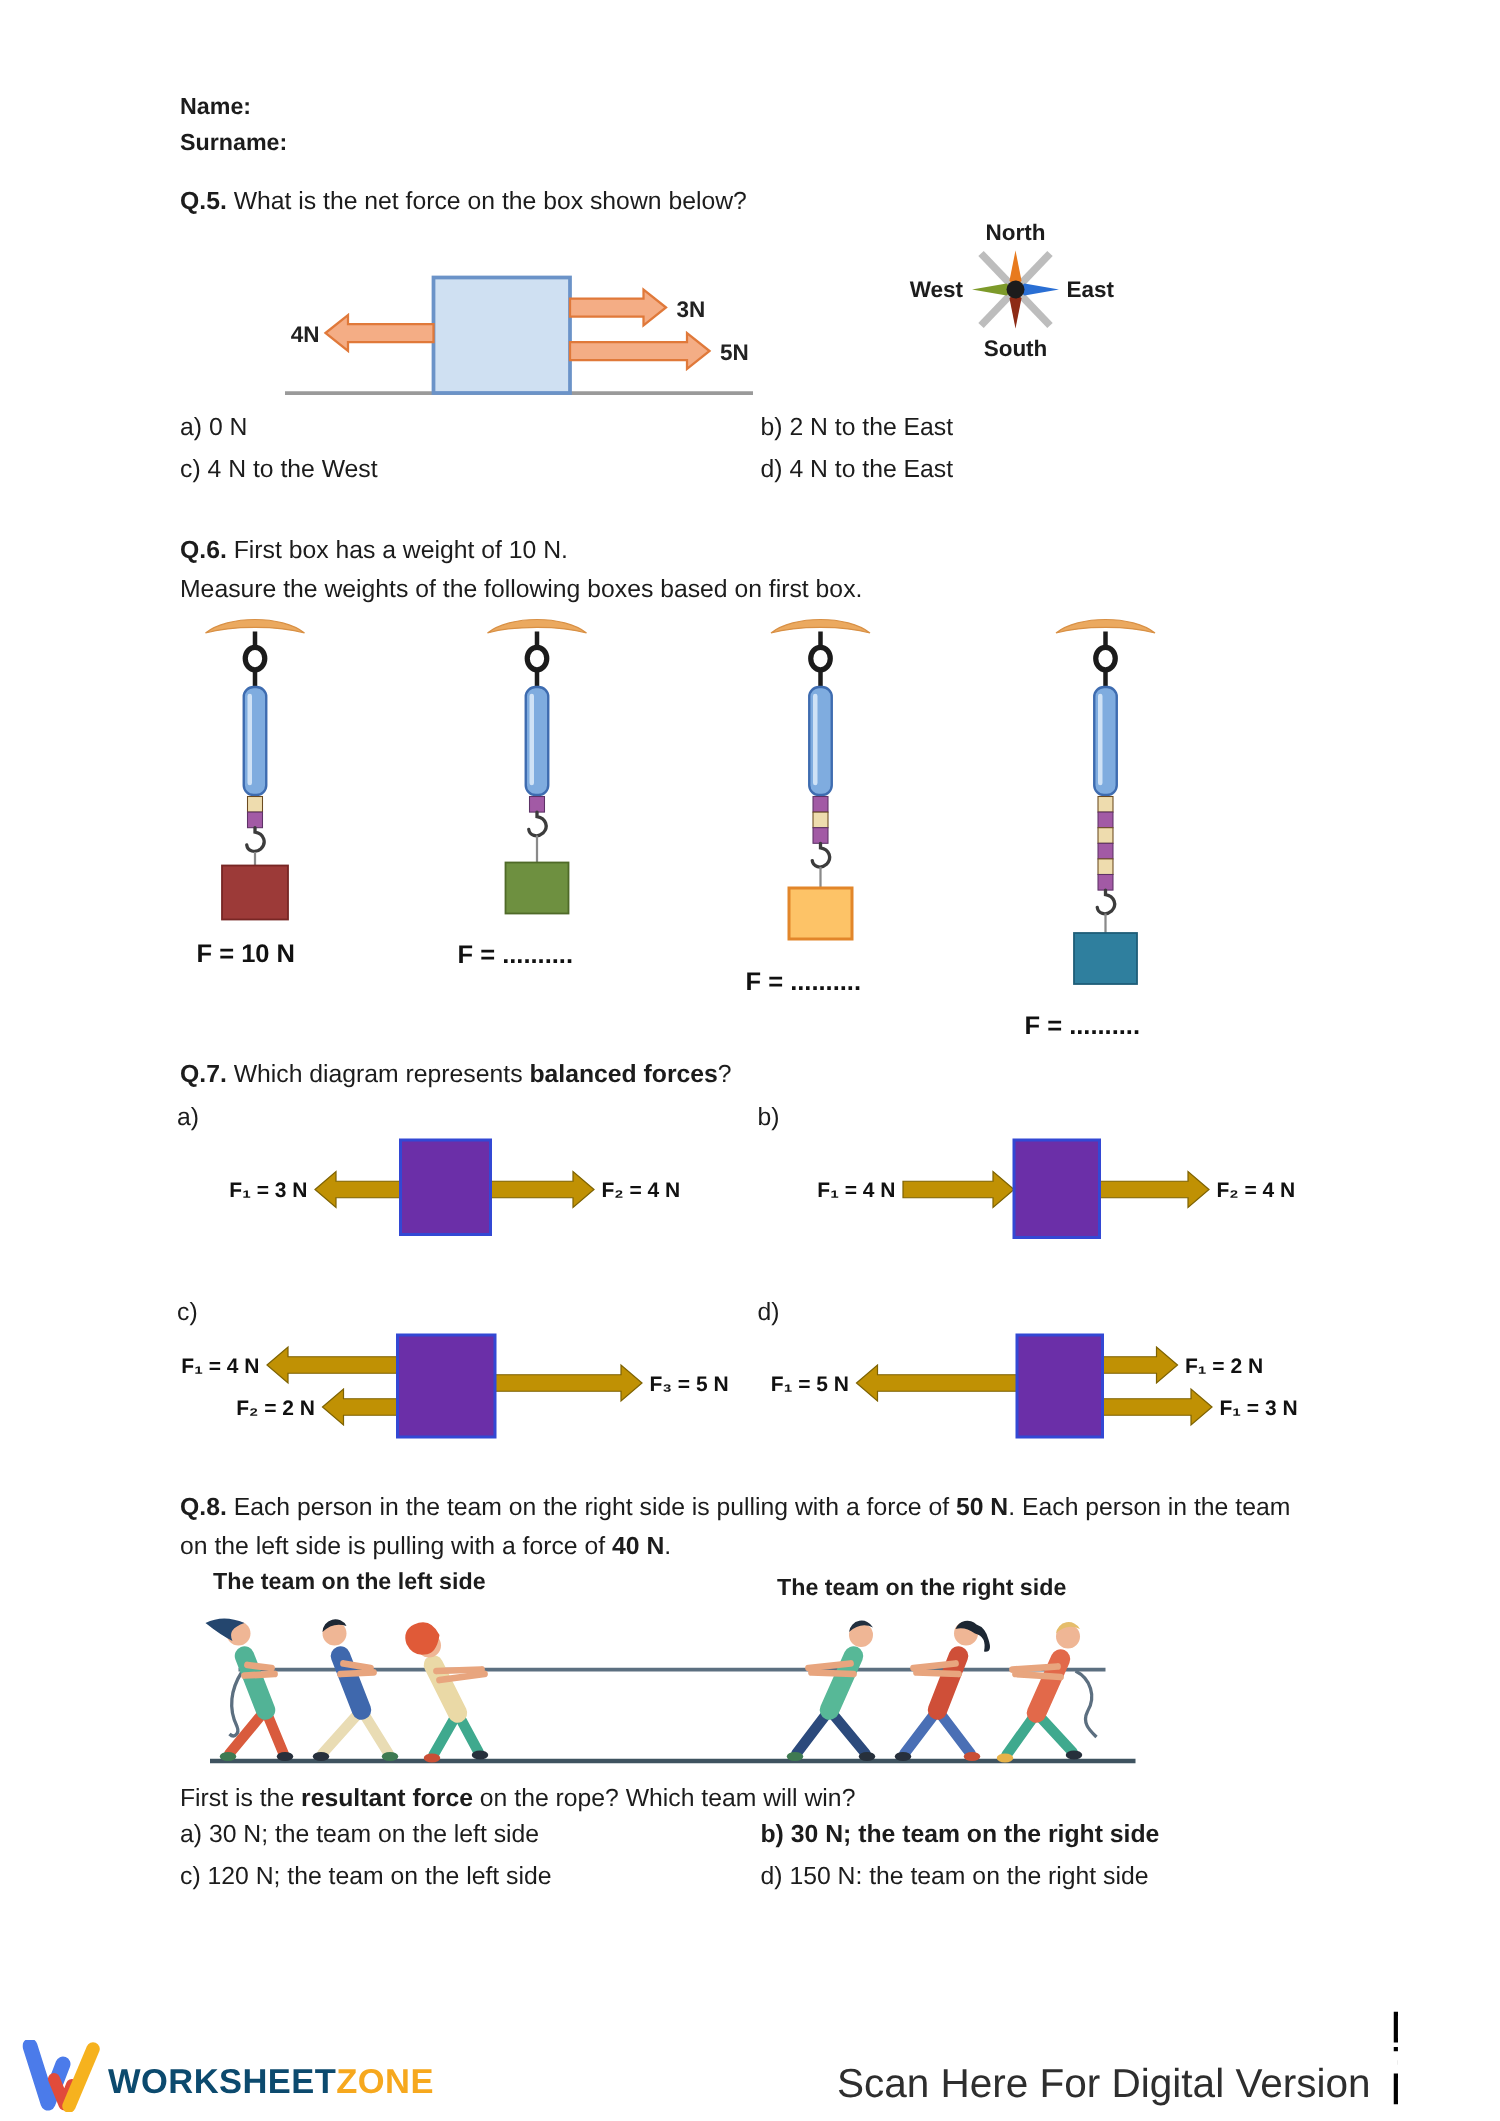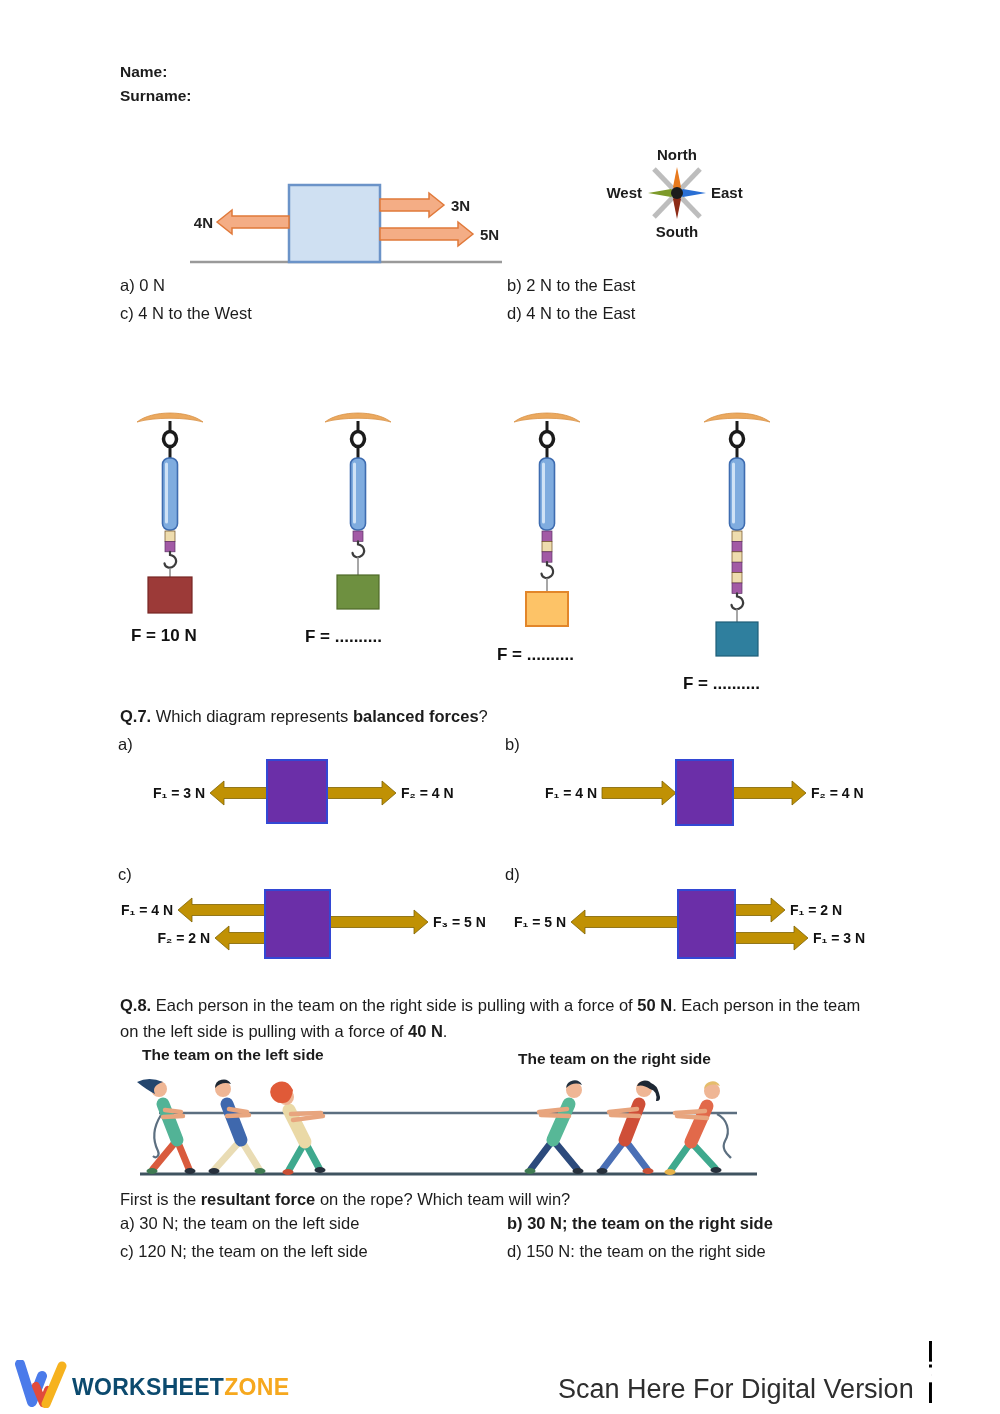--- a/index.html
+++ b/index.html
@@ -18,20 +18,23 @@
 </head>
 <body>
 
 <div class="page">
 
   <div class="abs b" style="left:120px;top:60px;font-size:15.5px;line-height:24px;">
     <div>Name:</div>
     <div>Surname:</div>
   </div>
 
+  <div class="abs txt" style="left:120px;top:121px;">
+    <span class="b">Q.5.</span><span> What is the net force on the box shown below?</span>
+  </div>
 
   <svg class="abs" style="left:120px;top:142px;" width="660" height="140" viewBox="0 0 660 140">
 
     <line x1="70" y1="120" x2="382" y2="120" stroke="#9a9a9a" stroke-width="2.5"></line>
 
     <rect x="169" y="43" width="91" height="77" fill="#cfe0f2" stroke="#6b93c8" stroke-width="2.5"></rect>
 
     <g>
       <polygon points="97,80 112,68 112,74 169,74 169,86 112,86 112,92" fill="#f4ad85" stroke="#e0793a" stroke-width="1.5"></polygon>
     </g>
@@ -60,20 +63,24 @@
     <text x="557" y="95" text-anchor="middle" font-size="15" font-weight="bold" fill="#1c1c1c">South</text>
     <text x="522" y="56" text-anchor="end" font-size="15" font-weight="bold" fill="#1c1c1c">West</text>
     <text x="591" y="56" font-size="15" font-weight="bold" fill="#1c1c1c">East</text>
   </svg>
 
   <div class="abs opt" style="left:120px;top:276px;">a) 0 N</div>
   <div class="abs opt" style="left:507px;top:276px;">b) 2 N to the East</div>
   <div class="abs opt" style="left:120px;top:304px;">c) 4 N to the West</div>
   <div class="abs opt" style="left:507px;top:304px;">d) 4 N to the East</div>
 
+  <div class="abs txt" style="left:120px;top:354px;">
+    <div><span class="b">Q.6.</span><span> First box has a weight of 10 N.</span></div>
+    <div>Measure the weights of the following boxes based on first box.</div>
+  </div>
 
   <svg class="abs" style="left:110px;top:408px;" width="700" height="295" viewBox="0 0 700 295">
 
     <g>
       <path d="M27,14 C42,2 78,2 93,14 C76,9 44,9 27,14 Z" fill="#eba95f" stroke="#d89045" stroke-width="0.8"></path>
       <line x1="60" y1="13" x2="60" y2="23" stroke="#1b1b1b" stroke-width="3"></line>
       <ellipse cx="60" cy="31" rx="6.5" ry="7.5" fill="none" stroke="#1b1b1b" stroke-width="3.5"></ellipse>
       <line x1="60" y1="39" x2="60" y2="50" stroke="#1b1b1b" stroke-width="3"></line>
       <rect x="52.5" y="50" width="15" height="72" rx="6.5" fill="#7facdf" stroke="#3e6cb0" stroke-width="1.6"></rect>
       <line x1="56.5" y1="56" x2="56.5" y2="114" stroke="#cfe2f6" stroke-width="3" stroke-linecap="round"></line>

